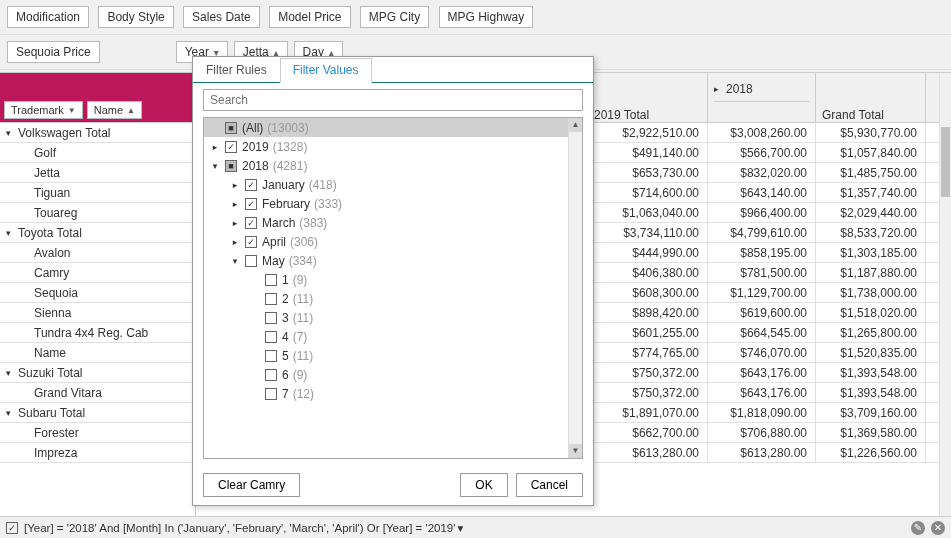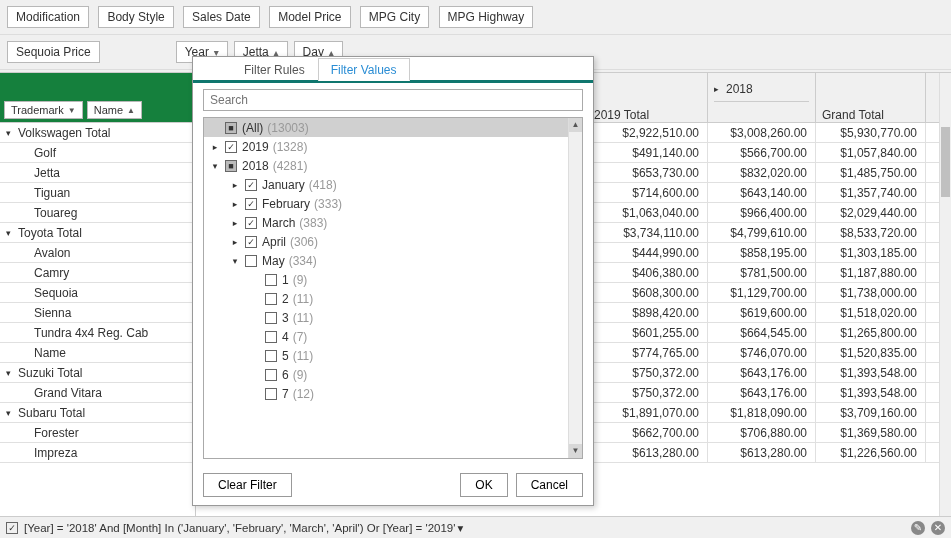--- a/index.html
+++ b/index.html
@@ -64,21 +64,21 @@
 .col-header-cell {
   border-right: 1px solid #ccc;
   padding: 4px 6px;
   position: relative;
 }
 .col-year-row { height: 25px; display: flex; align-items: center; border-bottom: 1px solid #ccc; }
 .col-month-row { height: 25px; display: flex; align-items: center; }
 .row-filter-header {
   height: 50px;
   border-bottom: 1px solid #ccc;
-  background: #15803d;
+  background: #be185d;
   display: flex;
   align-items: flex-end;
   padding: 3px 4px;
   gap: 4px;
 }
 .row-filter-chip {
   background: #fff;
   border: 1px solid #b8b8b8;
   padding: 2px 6px;
   display: inline-flex;
@@ -119,22 +119,21 @@
   background: #fff;
   border: 1px solid #999;
   box-shadow: 2px 2px 6px rgba(0,0,0,.2);
   z-index: 100;
   display: flex;
   flex-direction: column;
 }
 .filter-tabs {
   display: flex;
   height: 26px;
-  border-bottom: 3px solid #0f766e;
-  padding-left: 38px;
+  border-bottom: 1px solid #0f766e;
 }
 .filter-tab {
   padding: 4px 12px;
   font-size: 12px;
   color: #555;
   cursor: pointer;
   border: 1px solid transparent;
   border-bottom: none;
   position: relative;
   top: 1px;
@@ -616,19 +615,19 @@
           <span>7</span>
           <span class="count">(12)</span>
         </div>
       </div>
     <div class="tree-scroll">
       <div class="up">▲</div>
       <div class="down">▼</div>
     </div>
   </div>
   <div class="popup-buttons">
-    <button class="btn">Clear Filter</button>
+    <button class="btn">Clear Camry</button>
     <div class="right">
       <button class="btn">OK</button>
       <button class="btn">Cancel</button>
     </div>
   </div>
 </div>
 
 </body></html>

